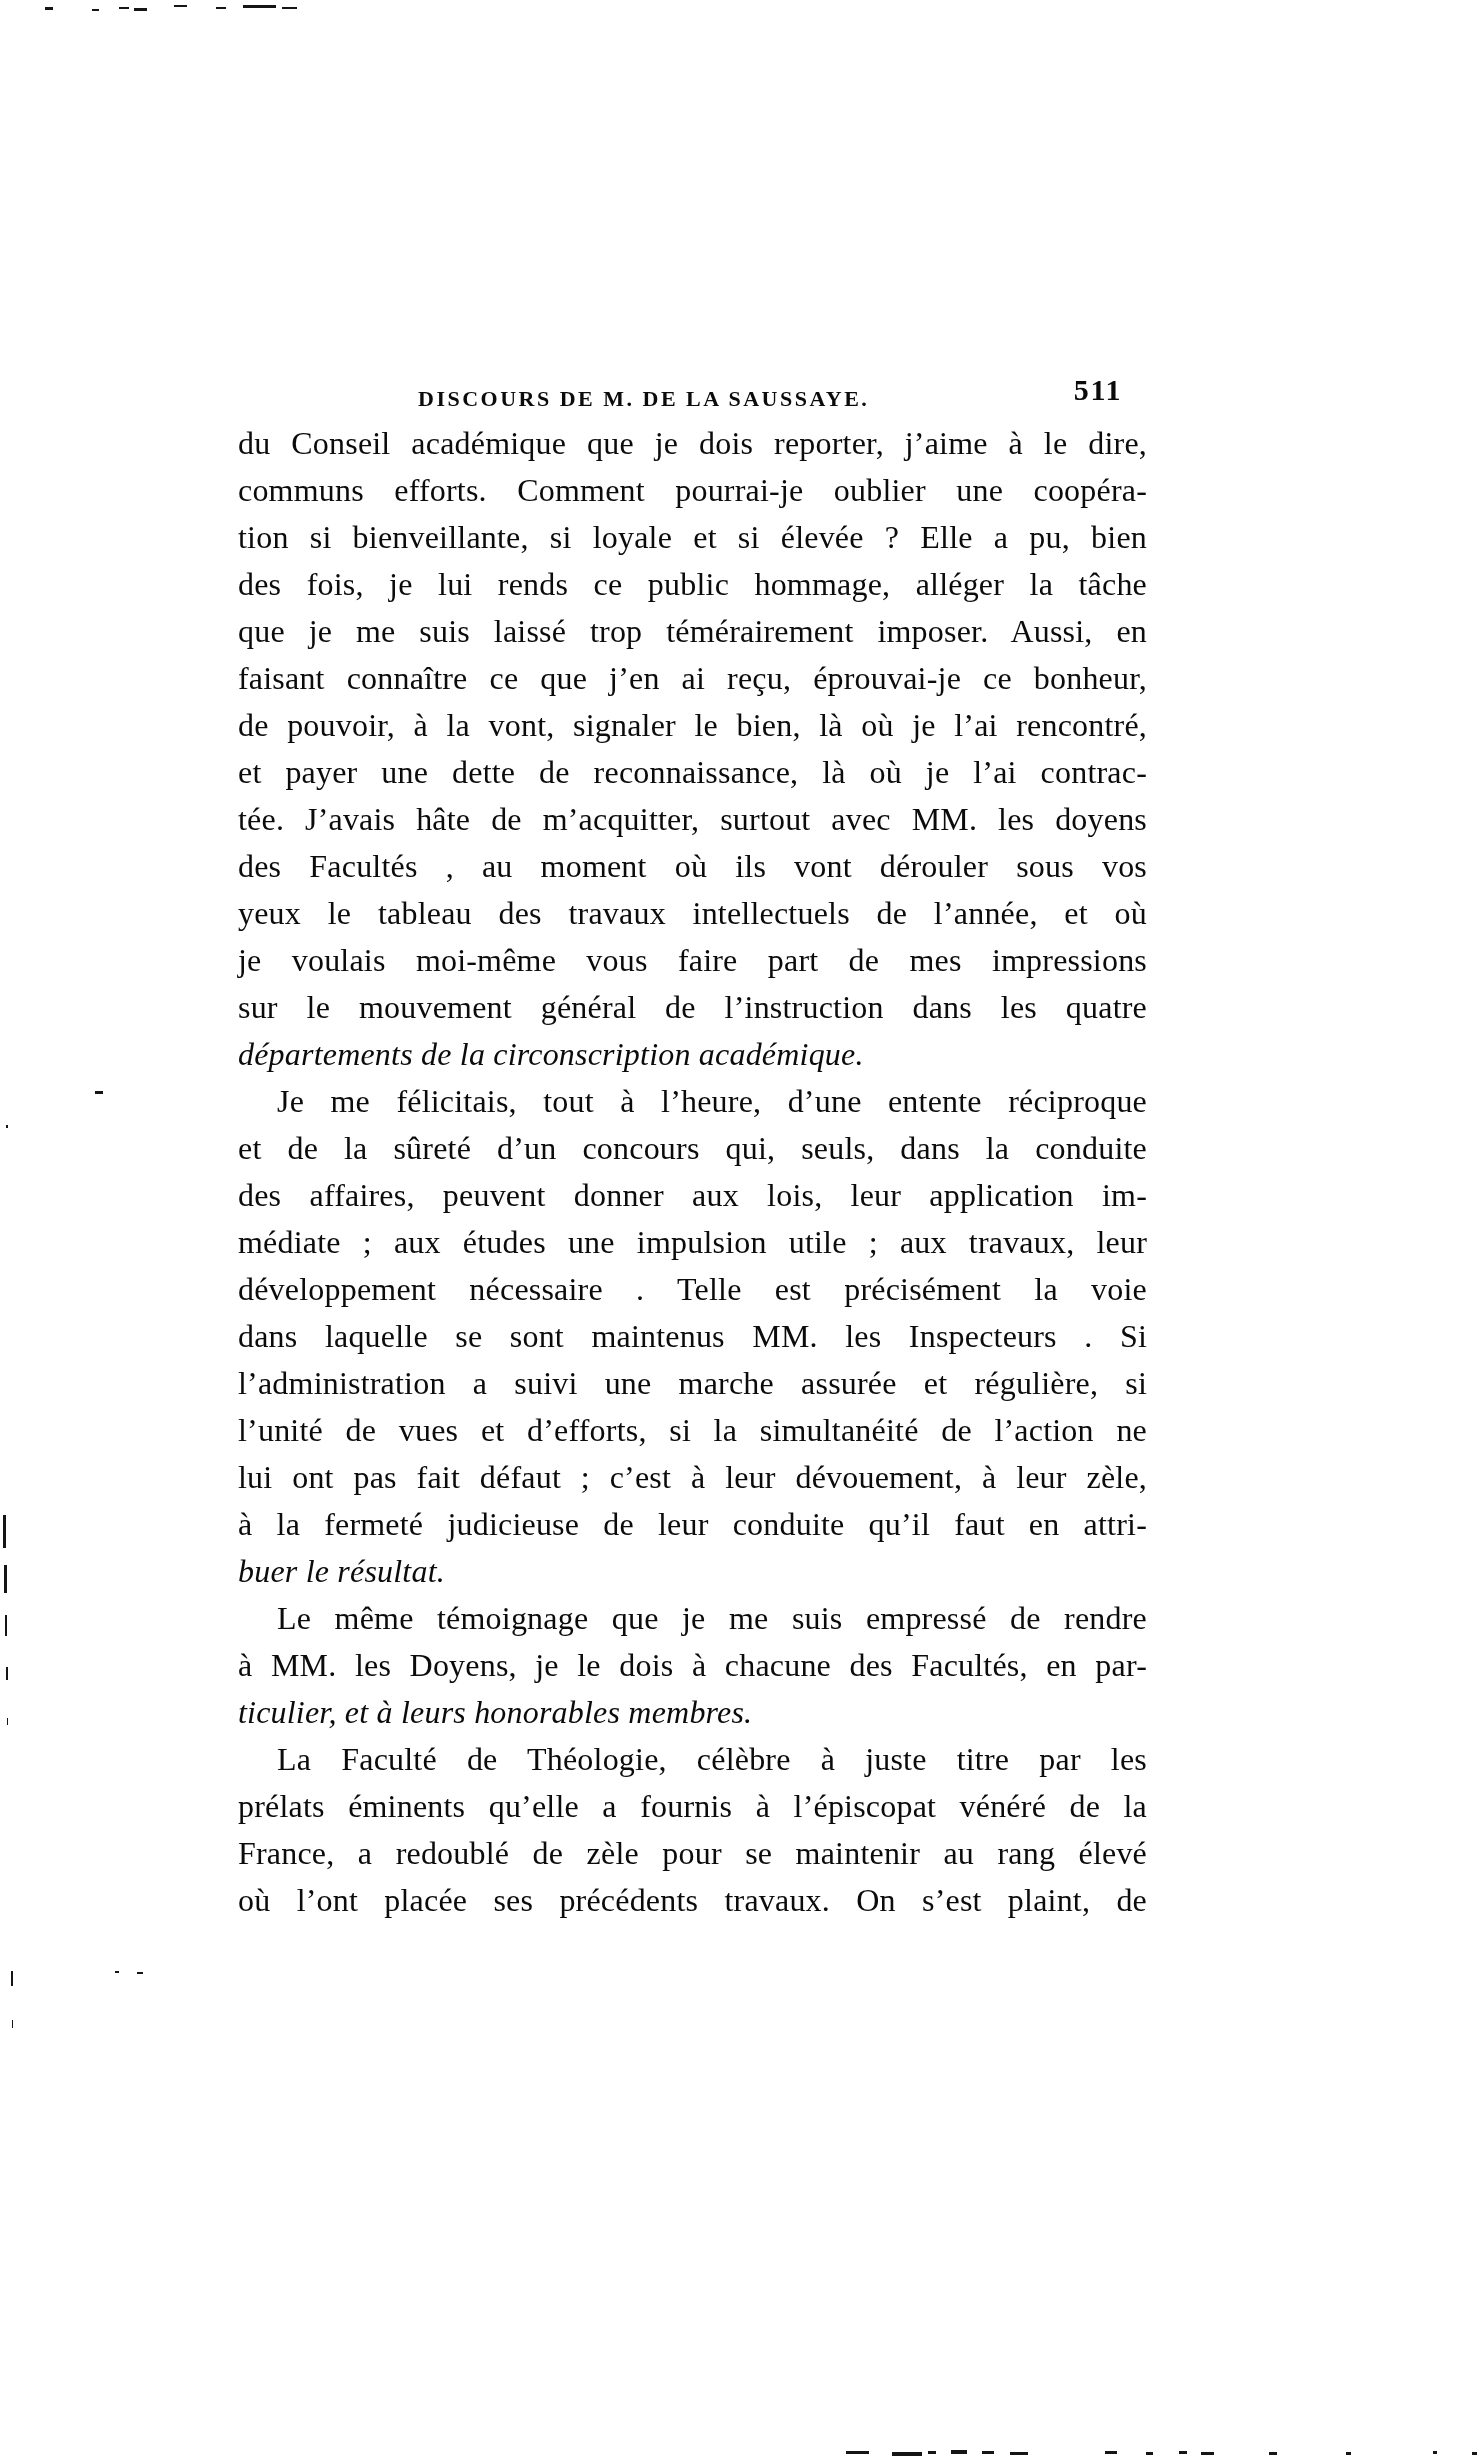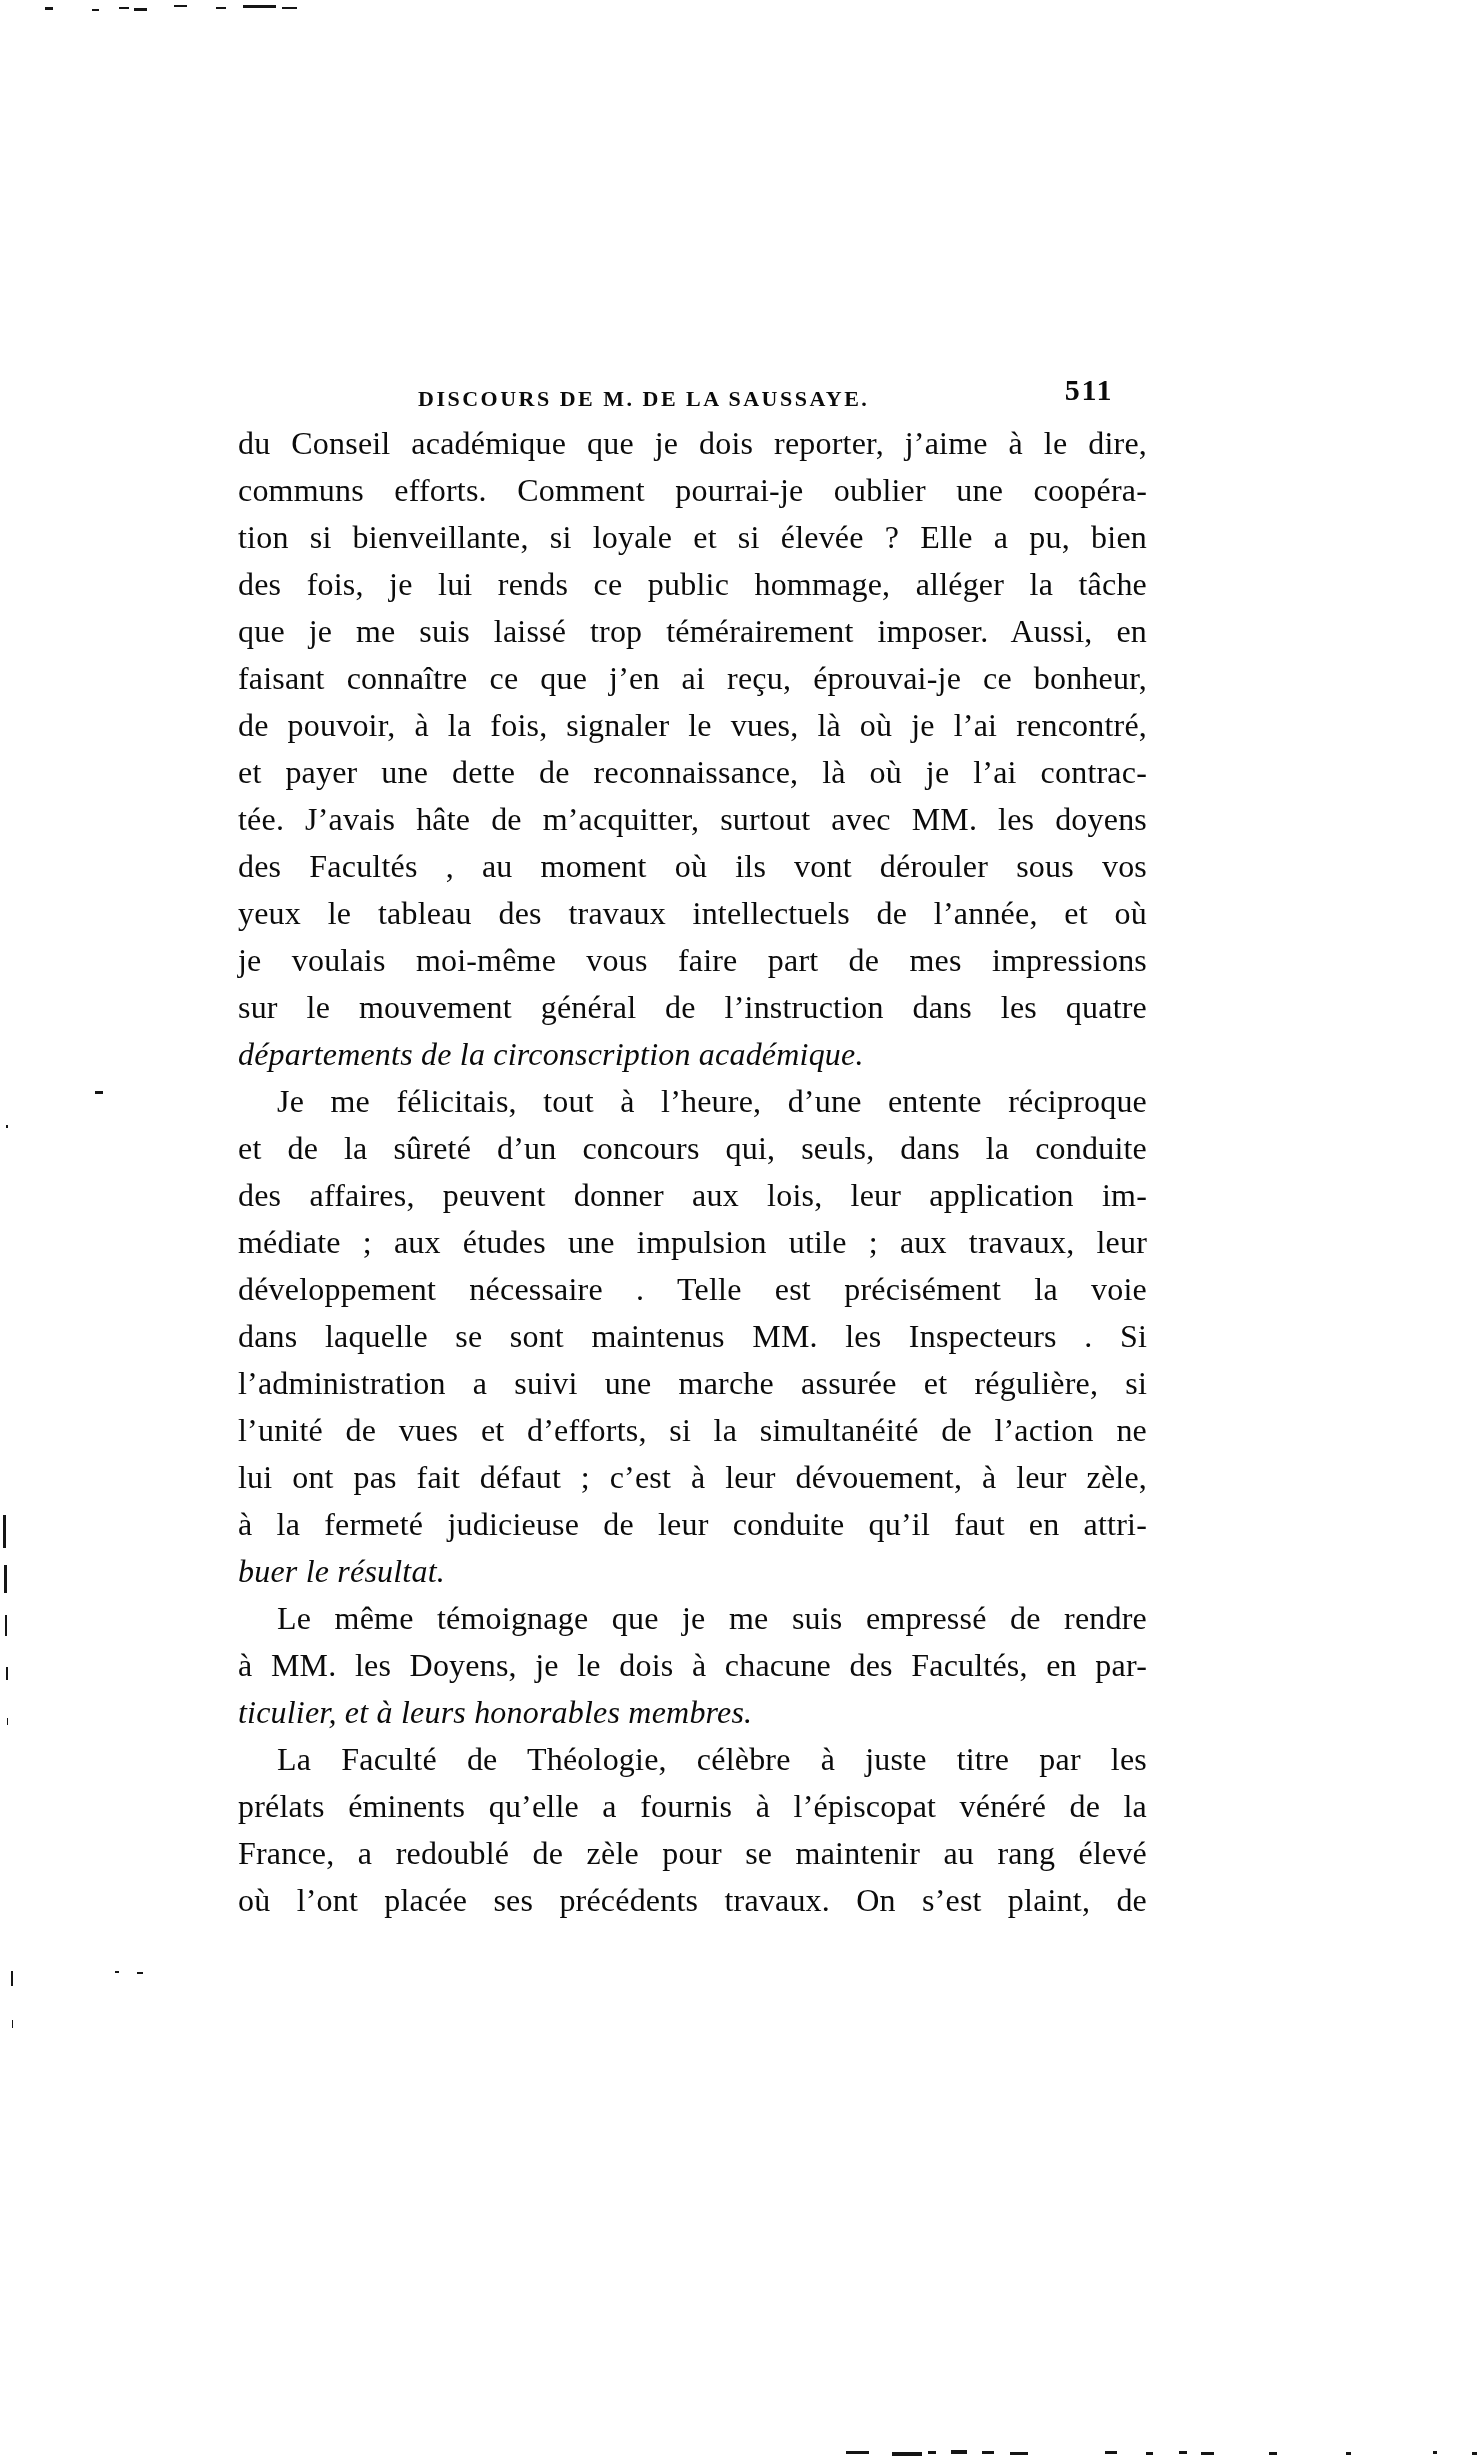--- a/index.html
+++ b/index.html
@@ -26,21 +26,21 @@
     position: absolute;
     left: 187px;
     top: 13px;
     font-size: 22px;
     font-weight: 700;
     letter-spacing: 2.5px;
     white-space: nowrap;
   }
   .page-number {
     position: absolute;
-    right: 27px;
+    right: 18px;
     top: 0;
     font-size: 30px;
     font-weight: 700;
     letter-spacing: 1.6px;
   }
   .text-block {
     position: absolute;
     top: 420px;
     left: 238px;
     width: 909px;
@@ -76,21 +76,21 @@
   <div class="page-number">511</div>
 </div>
 
 <div class="text-block">
     <div class="line">du Conseil académique que je dois reporter, j’aime à le dire,</div>
     <div class="line">communs efforts. Comment pourrai-je oublier une coopéra-</div>
     <div class="line">tion si bienveillante, si loyale et si élevée ? Elle a pu, bien</div>
     <div class="line">des fois, je lui rends ce public hommage, alléger la tâche</div>
     <div class="line">que je me suis laissé trop témérairement imposer. Aussi, en</div>
     <div class="line">faisant connaître ce que j’en ai reçu, éprouvai-je ce bonheur,</div>
-    <div class="line">de pouvoir, à la fois, signaler le vues, là où je l’ai rencontré,</div>
+    <div class="line">de pouvoir, à la vont, signaler le bien, là où je l’ai rencontré,</div>
     <div class="line">et payer une dette de reconnaissance, là où je l’ai contrac-</div>
     <div class="line">tée. J’avais hâte de m’acquitter, surtout avec MM. les doyens</div>
     <div class="line">des Facultés , au moment où ils vont dérouler sous vos</div>
     <div class="line">yeux le tableau des travaux intellectuels de l’année, et où</div>
     <div class="line">je voulais moi-même vous faire part de mes impressions</div>
     <div class="line">sur le mouvement général de l’instruction dans les quatre</div>
     <div class="line nojust">départements de la circonscription académique.</div>
     <div class="line indent">Je me félicitais, tout à l’heure, d’une entente réciproque</div>
     <div class="line">et de la sûreté d’un concours qui, seuls, dans la conduite</div>
     <div class="line">des affaires, peuvent donner aux lois, leur application im-</div>

